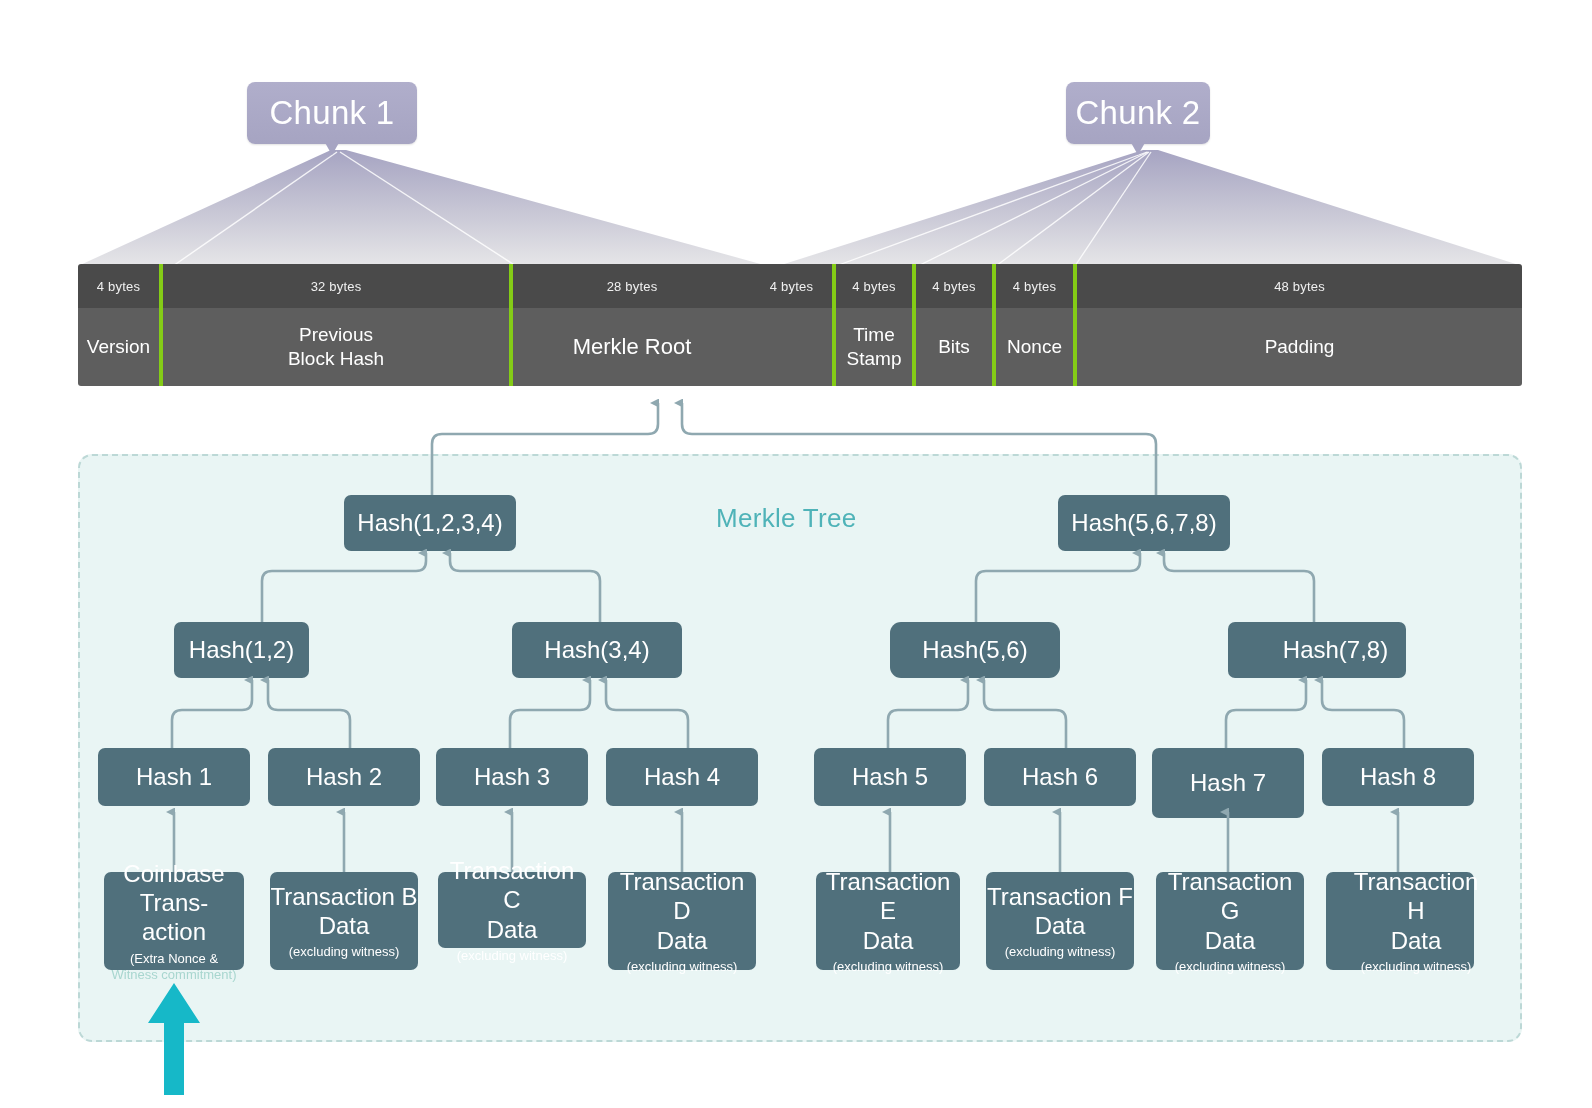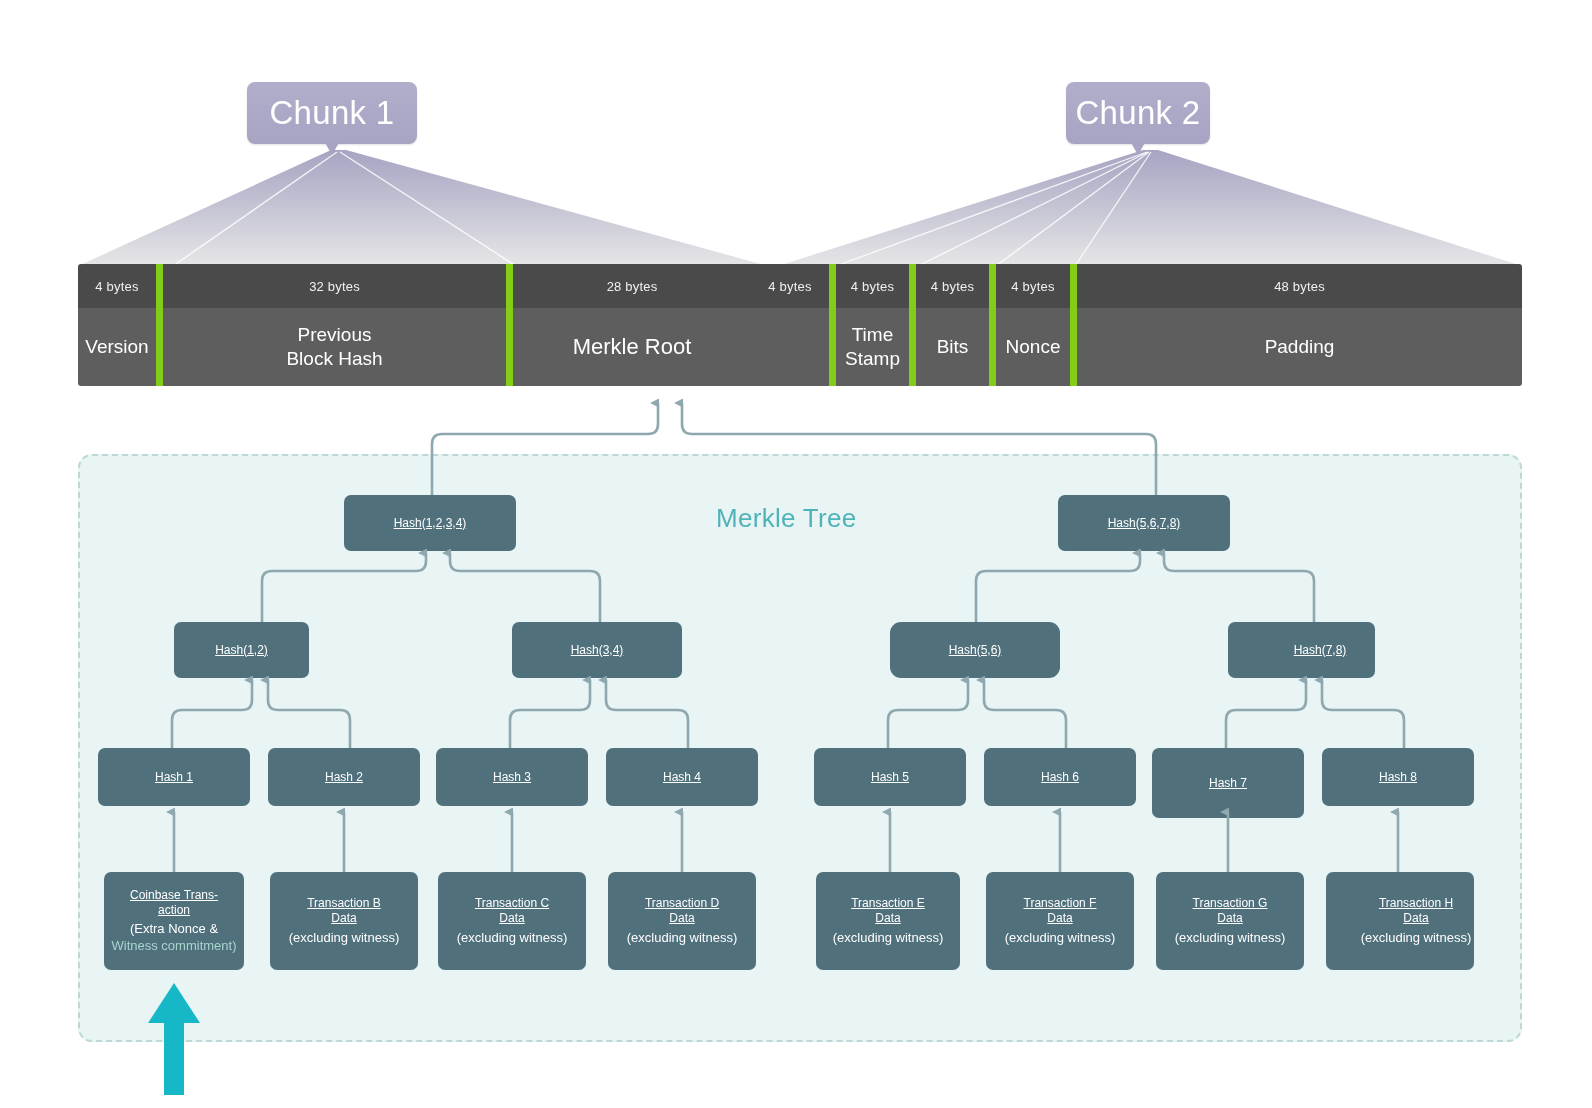--- a/index.html
+++ b/index.html
@@ -22,41 +22,41 @@
     clip-path:polygon(0 0,100% 0,50% 100%);
   }
 
   
   .fan{position:absolute;}
 
   
   #hdrbar{position:absolute;left:78px;top:264px;width:1444px;height:122px;
     border-radius:3px;overflow:hidden;display:flex;}
   .hcell{position:relative;display:flex;flex-direction:column;
-    border-right:7px solid #84cc16;box-sizing:border-box;}
+    border-right:4px solid #84cc16;box-sizing:border-box;}
   .hcell:last-child{border-right:none;}
   .hcell .bytes{height:44px;background:#4a4a4a;color:#f0f0f0;
     display:flex;align-items:center;justify-content:center;
     font-size:13px;letter-spacing:.2px;}
   .hcell .nm{flex:1;background:#5e5e5e;color:#ffffff;
     display:flex;align-items:center;justify-content:center;text-align:center;
     font-size:19px;line-height:1.28;padding:0 4px;box-sizing:border-box;}
   .hcell.big .nm{font-size:22px;}
   .hcell.dotted{border-right:none;}
 
   
   #mtpanel{position:absolute;left:78px;top:454px;width:1444px;height:588px;
     background:#e9f5f4;border:2px dashed #bcd8d6;border-radius:14px;box-sizing:border-box;}
   #mtlabel{position:absolute;left:716px;top:503px;font-size:26px;color:#4fb3b8;letter-spacing:.3px;}
 
   
   .node{position:absolute;background:#50707c;border-radius:7px;color:#fff;
     display:flex;flex-direction:column;align-items:center;justify-content:center;
     text-align:center;box-sizing:border-box;}
-  .node .t1{font-size:12px;line-height:1.22;text-decoration:underline;}
+  .node .t1{font-size:24px;line-height:1.22;}
   .node .t2{font-size:13px;line-height:1.25;margin-top:4px;}
   .node .t3{font-size:13px;line-height:1.25;color:#a8d6cf;}
 
   
   .conn{position:absolute;pointer-events:none;}
   svg{display:block;overflow:visible;}
 
   
   #cyanarrow{position:absolute;left:148px;top:983px;width:52px;height:112px;}
 </style>
@@ -172,21 +172,21 @@
 
   <div class="node" style="left:174px;top:622px;width:135px;height:56px;">
     <div class="t1">Hash(1,2)</div>
   </div>
   <div class="node" style="left:512px;top:622px;width:170px;height:56px;">
     <div class="t1">Hash(3,4)</div>
   </div>
   <div class="node" style="left:890px;top:622px;width:170px;height:56px;border-radius:11px;">
     <div class="t1">Hash(5,6)</div>
   </div>
-  <div class="node" style="left:1228px;top:622px;width:147px;height:56px;padding-left:37px;">
+  <div class="node" style="left:1228px;top:622px;width:178px;height:56px;padding-left:37px;">
     <div class="t1">Hash(7,8)</div>
   </div>
 
   <svg class="conn" style="left:166px;top:678px;width:190px;height:72px;">
     <path d="M 6,72 L 6,42 Q 6,32 16,32 L 76,32 Q 86,32 86,22 L 86,2" fill="none" stroke="#8fa8b0" stroke-width="2.6" marker-end="url(#ar)"></path>
     <path d="M 184,72 L 184,42 Q 184,32 174,32 L 112,32 Q 102,32 102,22 L 102,2" fill="none" stroke="#8fa8b0" stroke-width="2.6" marker-end="url(#ar)"></path>
   </svg>
   <svg class="conn" style="left:504px;top:678px;width:190px;height:72px;">
     <path d="M 6,72 L 6,42 Q 6,32 16,32 L 76,32 Q 86,32 86,22 L 86,2" fill="none" stroke="#8fa8b0" stroke-width="2.6" marker-end="url(#ar)"></path>
     <path d="M 184,72 L 184,42 Q 184,32 174,32 L 112,32 Q 102,32 102,22 L 102,2" fill="none" stroke="#8fa8b0" stroke-width="2.6" marker-end="url(#ar)"></path>
@@ -242,21 +242,21 @@
     <div class="t2">(Extra Nonce &amp;</div>
     <div class="t3">Witness commitment)</div>
   </div>
 
   <div class="node" style="left:270px;top:872px;width:148px;height:98px;">
     <div class="t1">Transaction B</div>
     <div class="t1">Data</div>
     <div class="t2">(excluding witness)</div>
   </div>
 
-  <div class="node" style="left:438px;top:872px;width:148px;height:98px;">
+  <div class="node" style="left:438px;top:872px;width:148px;height:76px;">
     <div class="t1">Transaction C</div>
     <div class="t1">Data</div>
     <div class="t2">(excluding witness)</div>
   </div>
 
   <div class="node" style="left:608px;top:872px;width:148px;height:98px;">
     <div class="t1">Transaction D</div>
     <div class="t1">Data</div>
     <div class="t2">(excluding witness)</div>
   </div>

